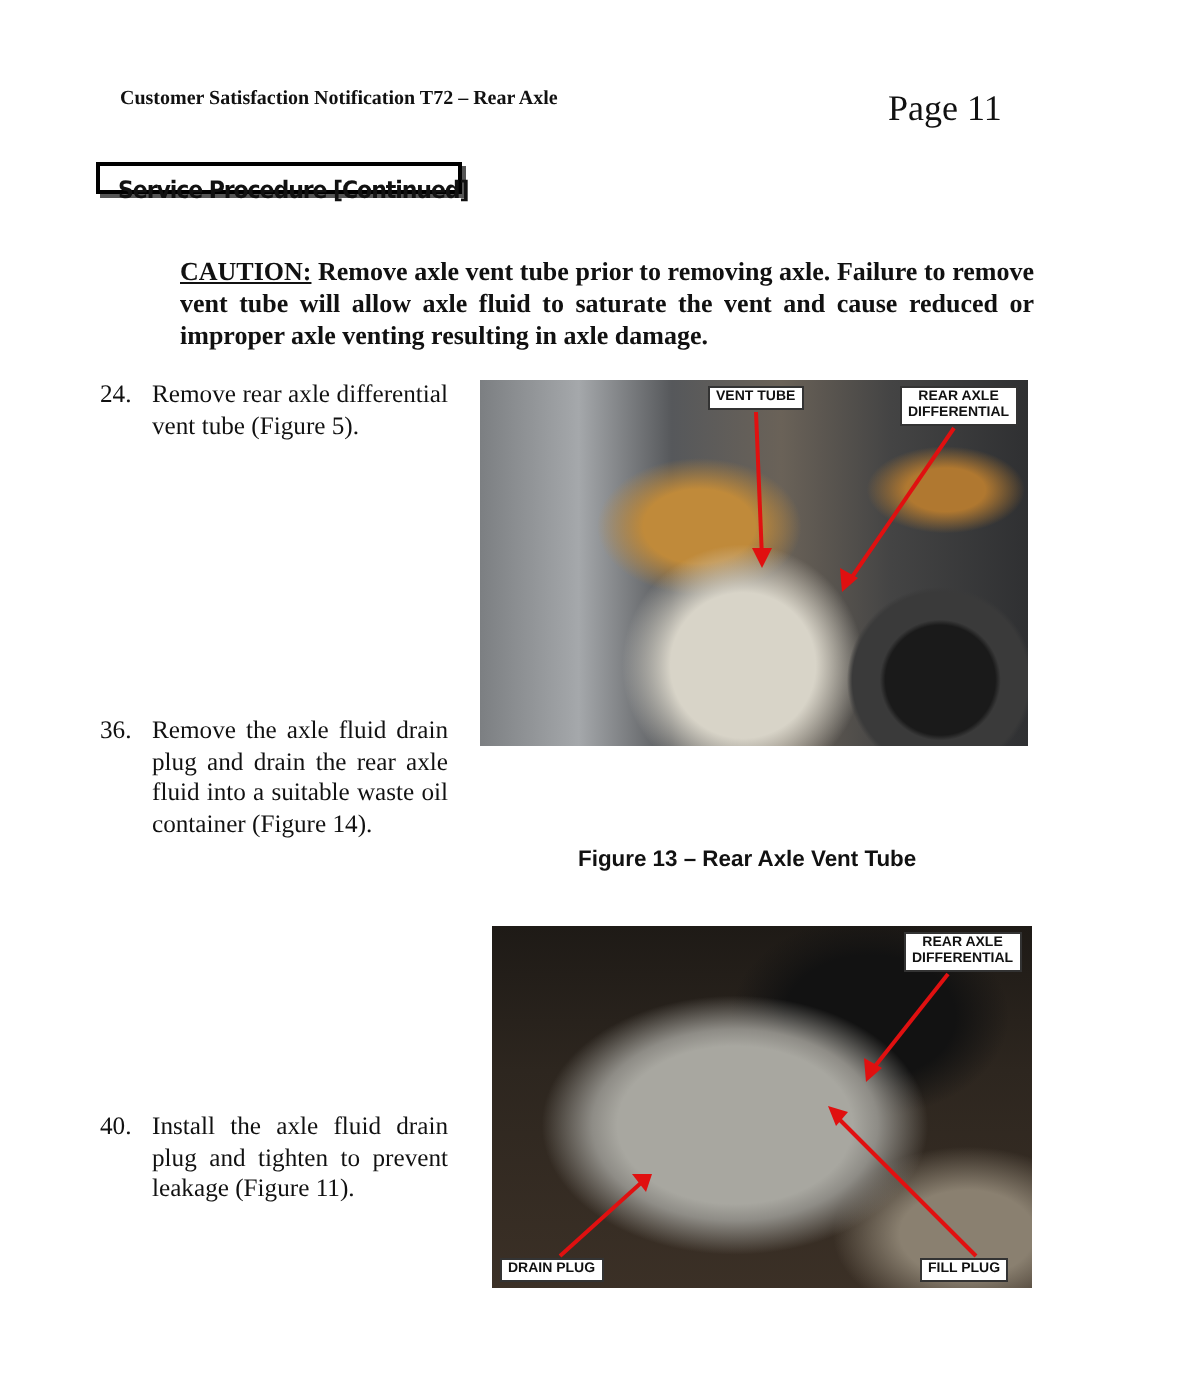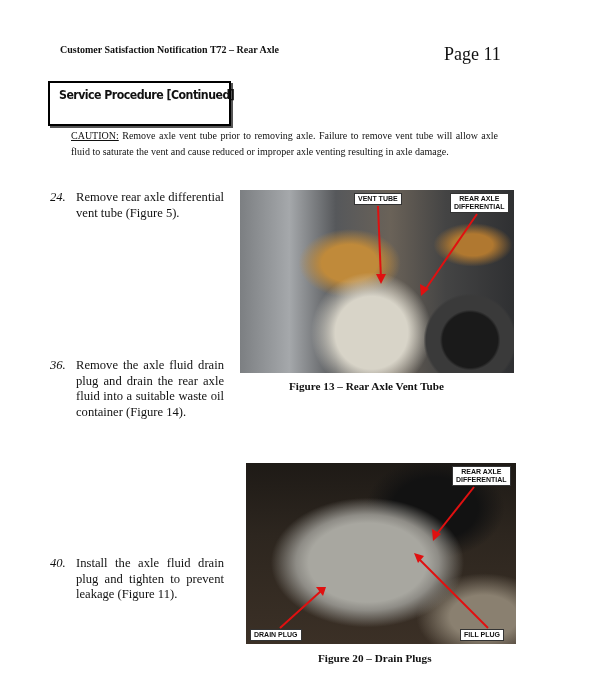--- a/index.html
+++ b/index.html
@@ -1,27 +1,27 @@
 <!DOCTYPE html>
 <html><head>
 <meta charset="utf-8">
 <style>
   html, body { margin:0; padding:0; background:#ffffff; }
   body { width:602px; height:696px; position:relative; overflow:hidden; font-family:"Liberation Serif", serif; color:#111; }
   .header-title { position:absolute; left:60px; top:44px; font-size:10px; font-weight:bold; }
   .page-num { position:absolute; left:444px; top:44px; font-size:18px; }
-  .section-box { position:absolute; left:48px; top:81px; width:183px; height:45px; border:2px solid #000; box-shadow:2px 2px 0 #555; box-sizing:border-box; }
+  .section-box { position:absolute; left:48px; top:81px; width:183px; height:16px; border:2px solid #000; box-shadow:2px 2px 0 #555; box-sizing:border-box; }
   .section-box span { position:absolute; left:9px; top:5px; font-family:"DejaVu Sans", sans-serif; font-weight:bold; font-size:12px; letter-spacing:-0.6px; transform:scaleX(0.92); transform-origin:left; white-space:nowrap; }
-  .caution { position:absolute; left:71px; top:128px; width:427px; font-size:10px; font-weight:normal; line-height:16px; text-align:justify; text-align-last:left; }
+  .caution { position:absolute; left:90px; top:128px; width:427px; font-size:13px; font-weight:bold; line-height:16px; text-align:justify; text-align-last:left; }
   .caution .lbl { text-decoration:underline; }
   .step { position:absolute; left:50px; font-size:12.6px; line-height:15.5px; }
-  .step .num { position:absolute; left:0; top:0;font-style:italic; }
+  .step .num { position:absolute; left:0; top:0; }
   .step .txt { position:absolute; left:26px; top:0; width:148px; text-align:justify; }
   .figure { position:absolute; overflow:hidden; }
-  .caption { position:absolute; font-family:Liberation Serif, serif; font-weight:bold; font-size:11.2px; white-space:nowrap; }
+  .caption { position:absolute; font-family:Liberation Sans, sans-serif; font-weight:bold; font-size:11.2px; white-space:nowrap;margin-top:44px; }
   .callout { position:absolute; background:#fff; border:1px solid #333; font-family:"Liberation Sans", sans-serif; font-weight:bold; font-size:7px; line-height:8px; text-align:center; padding:1px 3px; color:#111; white-space:nowrap; }
   svg.arrows { position:absolute; left:0; top:0; pointer-events:none; }
 </style>
 </head>
 <body>
 
 <div class="header-title">Customer Satisfaction Notification T72 – Rear Axle</div>
 <div class="page-num">Page 11</div>
 
 <div class="section-box">

